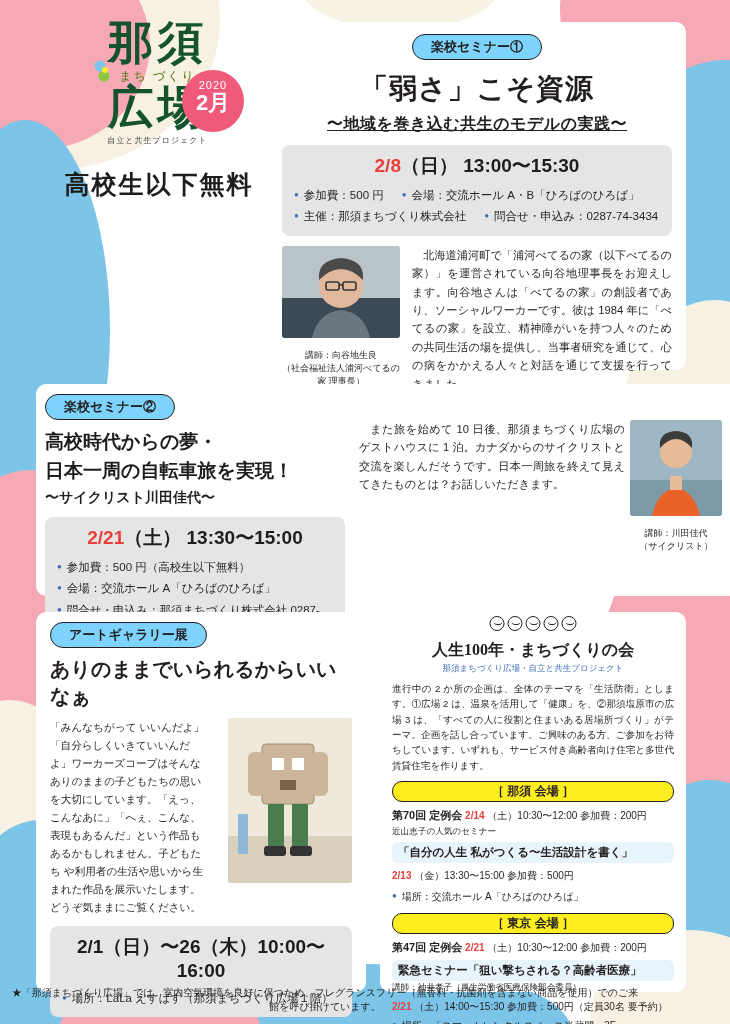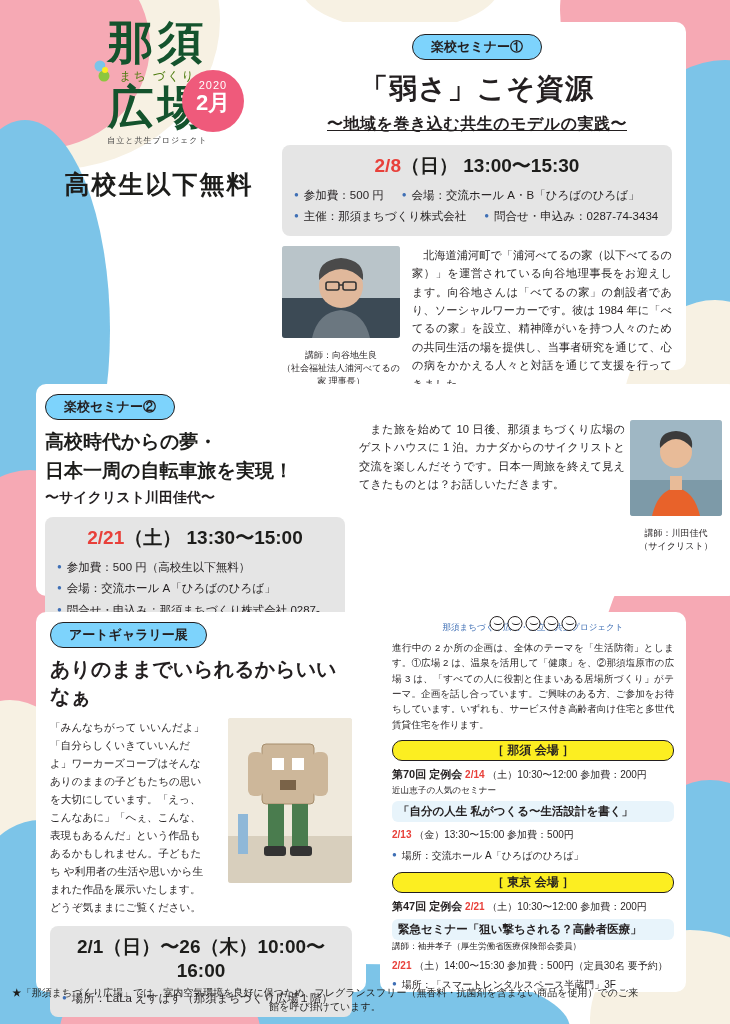--- a/index.html
+++ b/index.html
@@ -287,20 +287,21 @@
   </div>
 
   <div class="panel" id="life">
     <div class="heads">
       <div class="head"></div>
       <div class="head"></div>
       <div class="head"></div>
       <div class="head"></div>
       <div class="head"></div>
     </div>
+    <div class="life-title">人生100年・まちづくりの会</div>
     <div class="life-sub">那須まちづくり広場・自立と共生プロジェクト</div>
     <div class="life-text">進行中の 2 か所の企画は、全体のテーマを「生活防衛」とします。①広場 2 は、温泉を活用して「健康」を、②那須塩原市の広場 3 は、「すべての人に役割と住まいある居場所づくり」がテーマ。企画を話し合っています。ご興味のある方、ご参加をお待ちしています。いずれも、サービス付き高齢者向け住宅と多世代賃貸住宅を作ります。</div>
 
     <div class="venue-head">［ 那須 会場 ］</div>
     <div class="v-row">
       <span class="v-bold">第70回 定例会</span>
       <span class="v-red">2/14</span>
       <span>（土）10:30〜12:00</span>
       <span>参加費：200円</span>
     </div>

